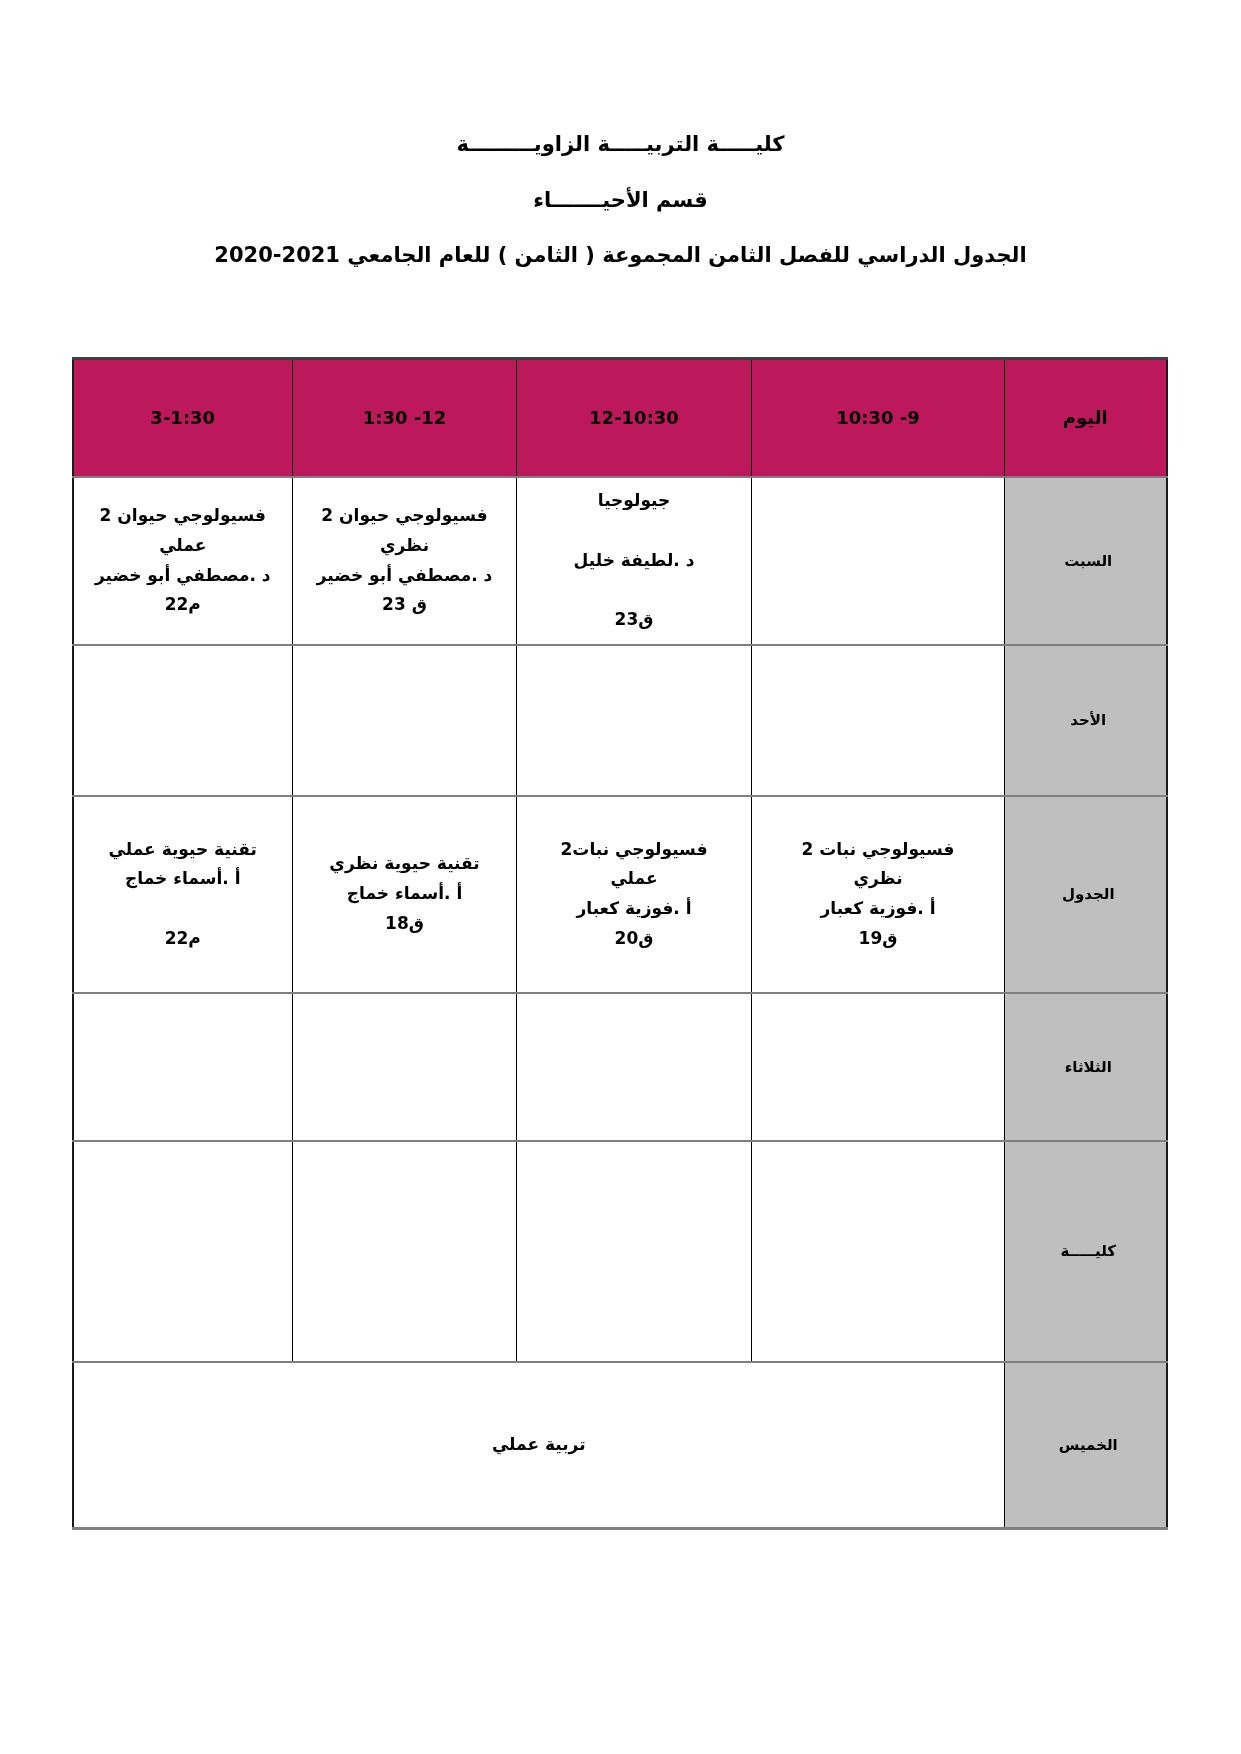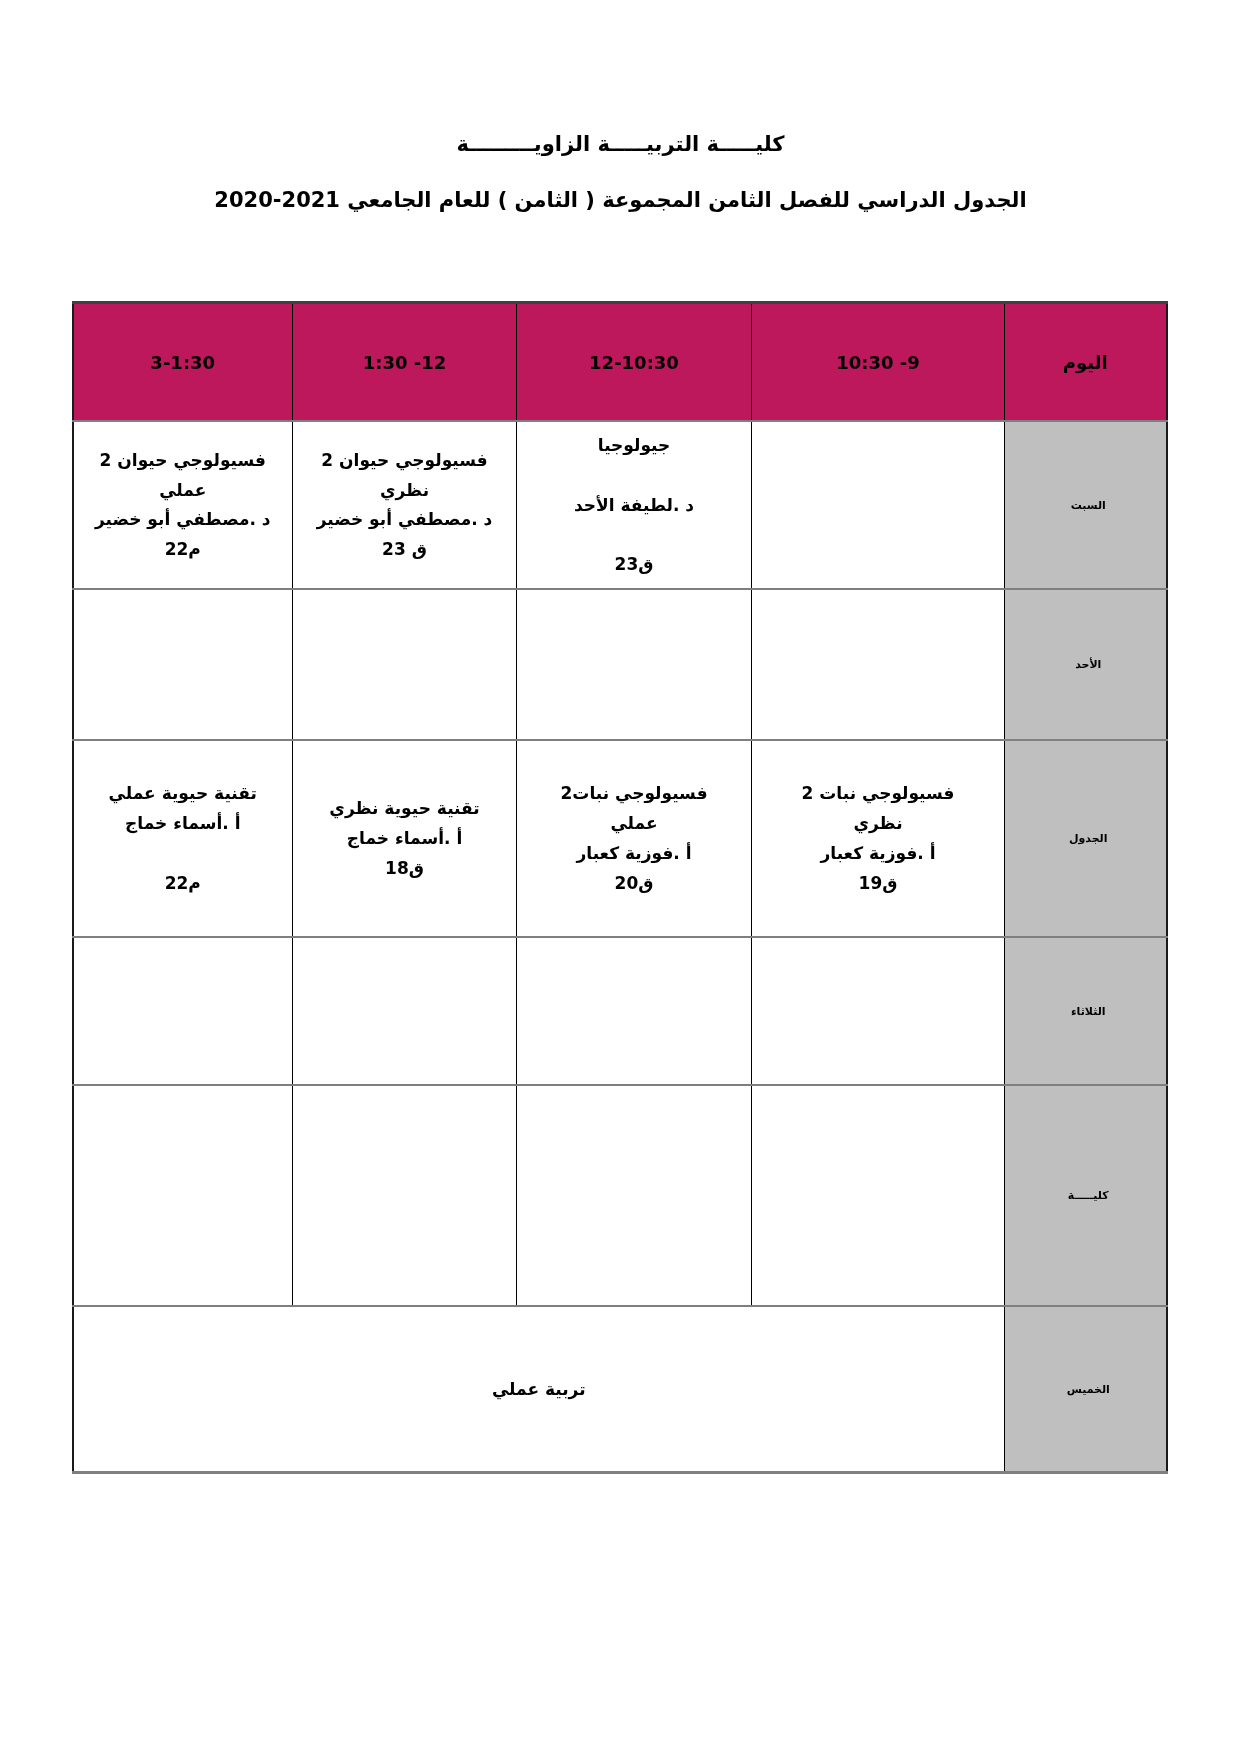--- a/index.html
+++ b/index.html
@@ -54,21 +54,21 @@
     overflow: hidden;
   }
   .schedule th.hdr {
     background: #be185d;
     font-size: 18px;
     font-weight: bold;
   }
   .schedule th.time { direction: ltr; }
   .schedule td.day-cell {
     background: #bfbfbf;
-    font-size: 11px;
+    font-size: 15px;
     font-weight: bold;
     padding-left: 12px;
   }
   .schedule td.slot {
     background: #ffffff;
     font-size: 17px;
     font-weight: bold;
     line-height: 1.75;
     white-space: pre-line;
   }
@@ -79,20 +79,21 @@
   tr.r3  td { height: 142px; }
   tr.r4  td { height: 215px; }
   tr.r5  td { height: 160px; }
 </style>
 </head>
 <body>
 
 <div class="page">
 
   <h1 class="doc-title t1">كليـــــة التربيـــــة الزاويـــــــــة</h1>
+  <h2 class="doc-title t2">قسم الأحيـــــــاء</h2>
   <h3 class="doc-title t3">الجدول الدراسي للفصل الثامن المجموعة ( الثامن ) للعام الجامعي 2021-2020</h3>
 
   <table class="schedule">
     <colgroup>
       <col style="width:162px">
       <col style="width:253px">
       <col style="width:235px">
       <col style="width:224px">
       <col style="width:220px">
     </colgroup>
@@ -104,21 +105,21 @@
         <th class="hdr time">1:30 -12</th>
         <th class="hdr time">3-1:30</th>
       </tr>
     </thead>
     <tbody>
       <tr class="r0">
         <td class="day-cell">السبت</td>
         <td class="slot"></td>
         <td class="slot">جيولوجيا
 
-د .لطيفة الأحد
+د .لطيفة خليل
 
 ق23</td>
         <td class="slot">فسيولوجي حيوان 2
 نظري
 د .مصطفي أبو خضير
 ق 23</td>
         <td class="slot">فسيولوجي حيوان 2
 عملي
 د .مصطفي أبو خضير
 م22</td>

